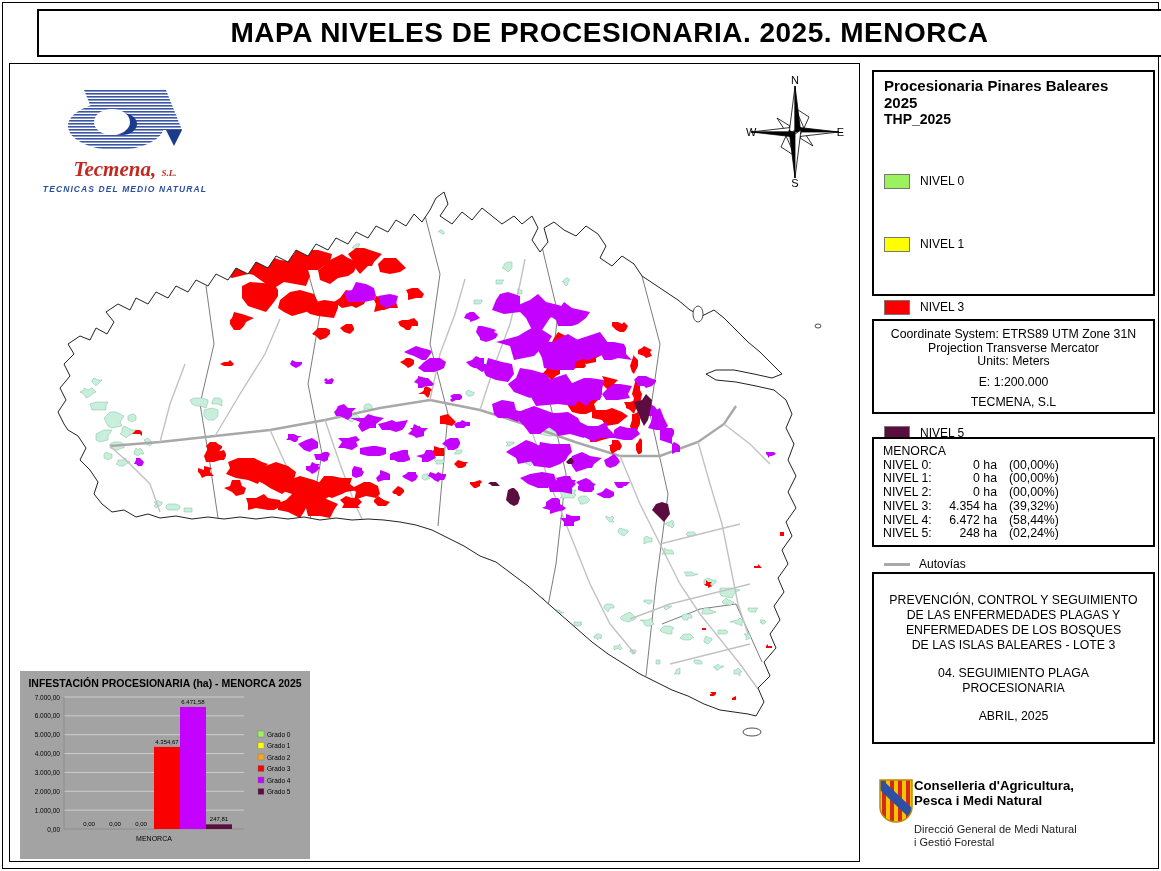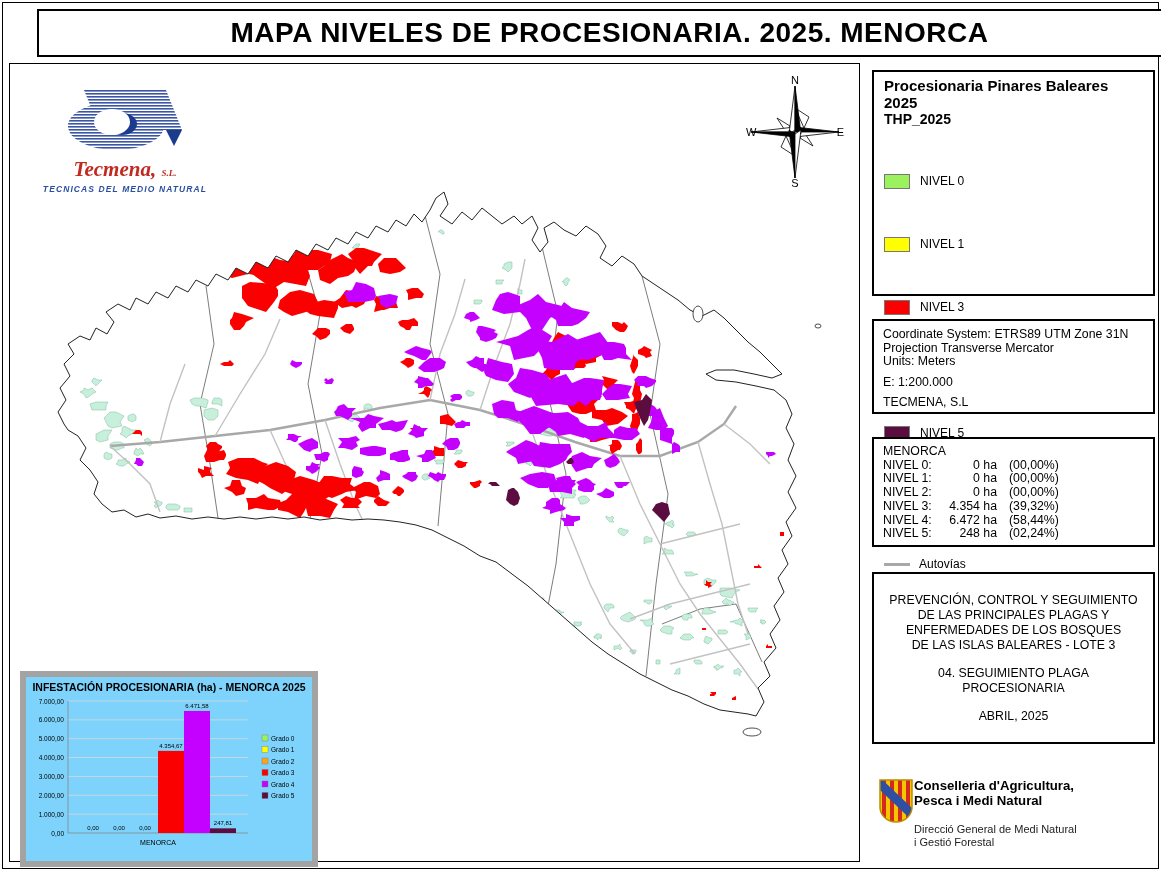--- a/index.html
+++ b/index.html
@@ -11,33 +11,33 @@
   .map-panel{position:absolute;left:9px;top:63px;width:849px;height:797px;border:1.5px solid #000;background:#fff;}
   #map-svg{position:absolute;left:0;top:0;}
   
   .tecmena{position:absolute;left:30px;top:20px;width:170px;text-align:center;font-style:italic;}
   .tecmena-name{color:#c22a21;font-family:"Liberation Serif",serif;font-size:21px;font-weight:bold;line-height:18px;}
   .tecmena-name small{font-size:9px;font-weight:bold;}
   .tecmena-tag{color:#2b4fa0;font-size:8.5px;font-weight:bold;letter-spacing:1.1px;margin-top:2px;}
   
   .compass{position:absolute;left:733px;top:12px;}
   
-  .chart-box{position:absolute;left:10px;top:607px;width:286px;height:184px;border:6px solid #a3a3a3;background:#7dd3fc;}
+  .chart-box{position:absolute;left:10px;top:607px;width:286px;height:184px;border:2px solid #a3a3a3;background:#a3a3a3;}
   .chart-title{position:absolute;left:0;top:4px;width:100%;text-align:center;font-size:10.5px;font-weight:bold;}
   
   .side{position:absolute;left:872px;width:283px;border:2px solid #000;background:#fff;box-sizing:border-box;}
   .legend-box{top:70px;height:226px;padding:5px 10px;}
   .leg-title{font-size:15px;font-weight:bold;}
   .leg-sub{font-size:14px;font-weight:bold;margin-bottom:3px;}
   .leg-row{display:flex;align-items:center;height:18px;font-size:12px;margin-top:45px;}
   .leg-swatch{width:24px;height:13px;margin-right:10px;border:.5px solid #777;flex:none;}
   .leg-line{width:26px;margin-right:9px;flex:none;}
   .leg-tm{width:24px;height:13px;margin-right:10px;border:1.5px solid #000;background:#fff;flex:none;}
   .leg-gap{height:5px;}
-  .coord-box{top:319px;height:95px;padding:7px 9px;font-size:12.3px;line-height:13.5px;}
+  .coord-box{top:319px;height:95px;padding:7px 9px;font-size:12.3px;line-height:13.5px;text-align:center;}
   .coord-box .gap{height:7px;}
   .stats-box{top:437px;height:110px;padding:6px 9px;font-size:12.3px;line-height:13.7px;}
   .stat-row{display:grid;grid-template-columns:56px 58px auto;}
   .stat-row .ha{text-align:right;}
   .stat-row .pct{padding-left:12px;}
   .project-box{top:572px;height:172px;display:flex;flex-direction:column;justify-content:center;
     text-align:center;font-size:12.3px;line-height:15px;padding:1px 14px;}
   .project-box .gap{height:13px;}
   .org{position:absolute;left:878px;top:778px;width:276px;display:flex;}
   .org-text .name{font-size:13.2px;font-weight:bold;line-height:15px;}
@@ -473,21 +473,21 @@
       <div class="stat-row">
         <span>NIVEL 5:</span>
         <span class="ha">248 ha</span>
         <span class="pct">(02,24%)</span>
       </div>
     </div>
 </div>
 
 <div class="side project-box">
   <div>PREVENCIÓN, CONTROL Y SEGUIMIENTO</div>
-  <div>DE LAS PRINCIPALES PLAGAS Y</div>
+  <div>DE LAS ENFERMEDADES PLAGAS Y</div>
   <div>ENFERMEDADES DE LOS BOSQUES</div>
   <div>DE LAS ISLAS BALEARES - LOTE 3</div>
   <div class="gap"></div>
   <div>04. SEGUIMIENTO PLAGA PROCESIONARIA</div>
   <div class="gap"></div>
   <div>ABRIL, 2025</div>
 </div>
 
 <div class="org">
   <svg width="36" height="46" viewBox="0 0 36 46">

